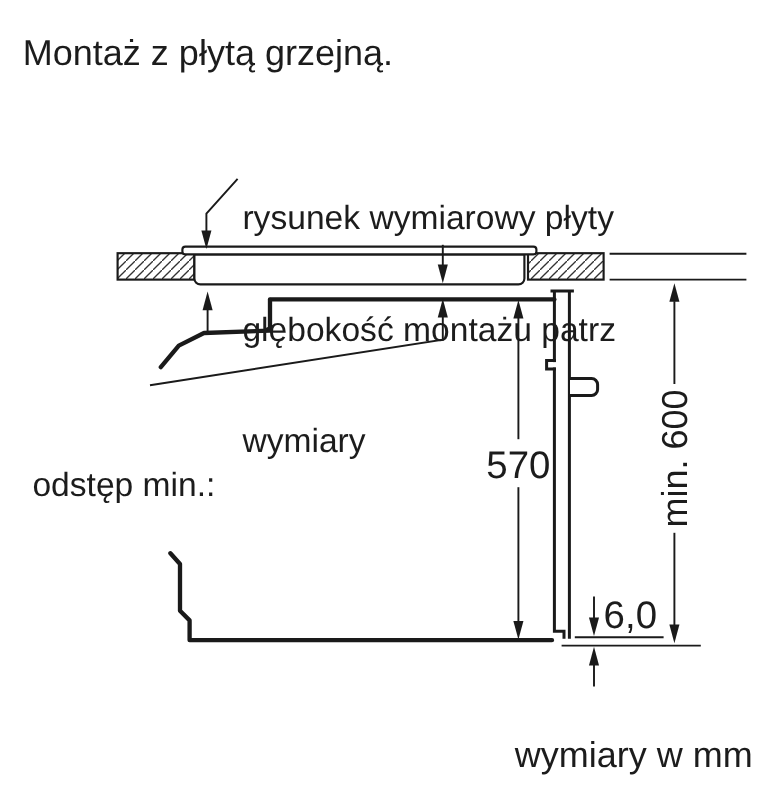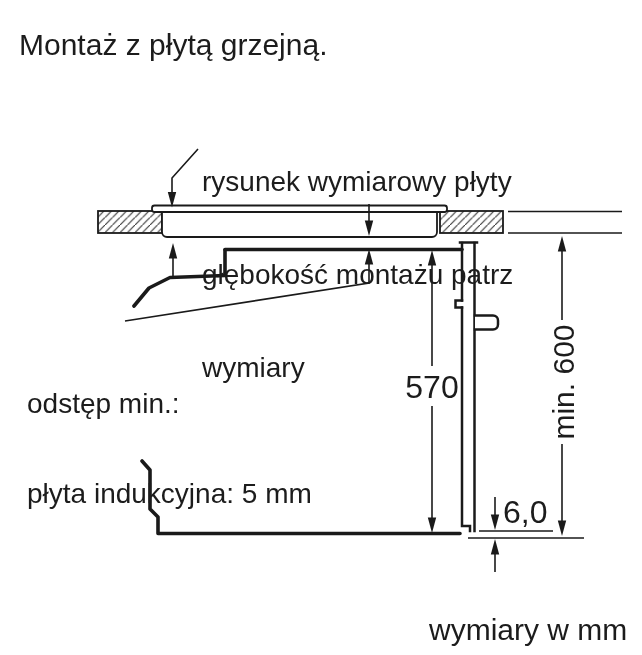--- a/index.html
+++ b/index.html
@@ -105,21 +105,20 @@
   <div class="txt title">Montaż z płytą grzejną.</div>
 
   <div class="txt annotation">
     <div>rysunek wymiarowy płyty</div>
     <div>głębokość montażu patrz</div>
     <div>wymiary</div>
   </div>
 
   <div class="txt clearance">
     <div>odstęp min.:</div>
-    <div>płyta indukcyjna: 5 mm</div>
     
   </div>
 
   <div class="txt dim dim-570">570</div>
 
   <div class="txt dim dim-600">min. 600</div>
 
   <div class="txt dim dim-75">6,0</div>
 
   <div class="txt footer">wymiary w mm</div>

